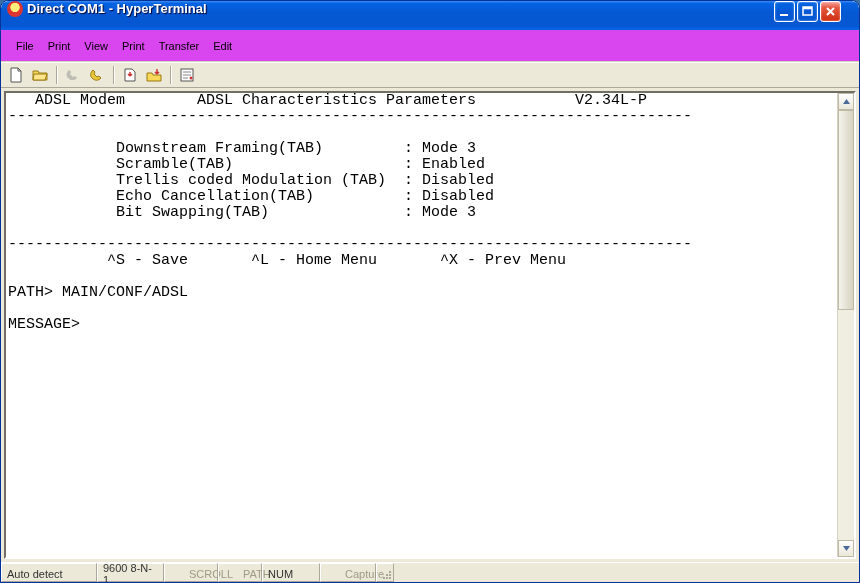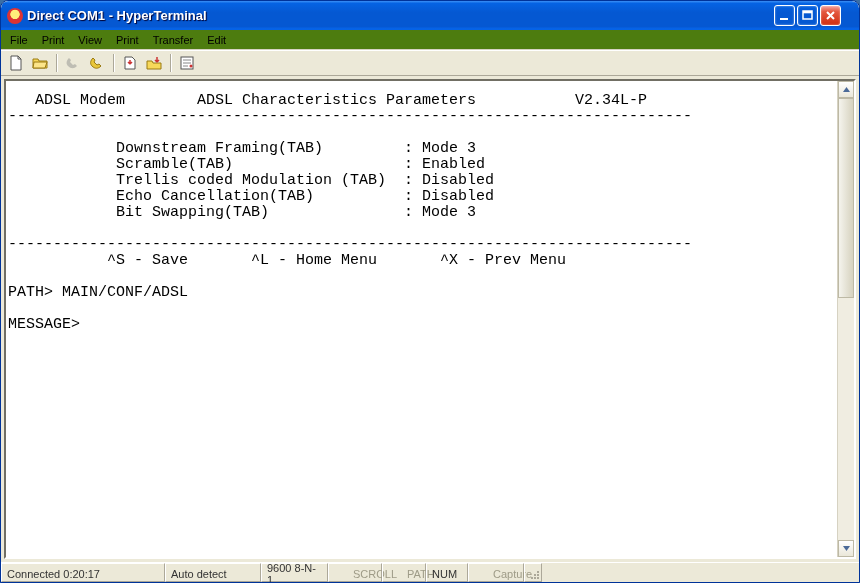--- a/index.html
+++ b/index.html
@@ -20,21 +20,20 @@
     border-radius: 8px 8px 0 0;
     display: flex;
     flex-direction: column;
     overflow: hidden;
   }
   .titlebar {
     height: 29px;
     background: linear-gradient(to bottom,
       #3c91f7 0%, #0563e3 8%, #0558d2 40%, #0558d2 88%, #0663e6 95%, #0663e6 100%);
     display: flex;
-    align-items: center;
     padding: 0 18px 0 6px;
     color: #fff;
     font-weight: bold;
     font-size: 13px;
     border-radius: 7px 7px 0 0;
   }
   .titlebar .app-icon {
     width: 16px; height: 16px; margin-right: 4px;
     background: radial-gradient(circle at 50% 40%, #ffef7a 0 35%, #d33 40% 100%);
     border-radius: 50%;
@@ -45,26 +44,26 @@
     width: 21px; height: 21px;
     border: 1px solid #fff;
     border-radius: 3px;
     display: flex; align-items: center; justify-content: center;
     background: linear-gradient(to bottom, #71a8f5, #2b 0, #2b6dd8 10%, #1b5ecf 100%);
     box-shadow: inset 0 0 2px rgba(255,255,255,0.6);
   }
   .winbtn.close { background: linear-gradient(to bottom, #f5a29f 0%, #e4583f 30%, #cf2d10 100%); }
   .winbtn svg { width: 13px; height: 13px; }
   .menubar {
-    height: 20px;
-    background: #4d7c0f;
+    height: 32px;
+    background: #d946ef;
     border-bottom: 1px solid #d6d2c2;
     display: flex;
     align-items: center;
-    padding: 0 2px;
+    padding: 0 8px;
     font-size: 11px;
   }
   .menubar .menu-item {
     padding: 2px 7px;
     cursor: default;
   }
   .toolbar {
     height: 26px;
     background: #ece9d8;
     border-top: 1px solid #fff;
@@ -100,21 +99,21 @@
     background: #fff;
   }
   .term {
     flex: 1;
     background: #fff;
     color: #000;
     font-family: "Courier New", monospace;
     font-size: 15px;
     line-height: 16px;
     white-space: pre;
-    padding: 12px 2px 2px 2px;
+    padding: 0 2px 2px 2px;
     overflow: hidden;
     letter-spacing: 0px;
   }
   .vscroll {
     width: 17px;
     background: #f0ede1;
     border-left: 1px solid #d6d2c2;
     display: flex; flex-direction: column;
   }
   .vscroll .arrow {
@@ -268,26 +267,25 @@
         <div class="arrow">
             <svg width="9" height="9" viewBox="0 0 9 9">
               <path d="M4.5 7 L1 2 H8 Z" fill="#4b6a98"></path>
             </svg>
           </div>
       </div>
     </div>
   </div>
 
   <div class="statusbar">
-    <div class="panel" style="width:164px">Connected 0:20:17</div>
     <div class="panel" style="width:96px">Auto detect</div>
     <div class="panel" style="width:67px">9600 8-N-1</div>
     <div class="panel dim" style="width:54px">SCROLL</div>
     <div class="panel dim" style="width:44px">PATH</div>
-    <div class="panel" style="width:42px">NUM</div>
+    <div class="panel" style="width:58px">NUM</div>
     <div class="panel dim" style="width:56px">Capture</div>
     <div class="panel grip">
       <svg width="13" height="13" viewBox="0 0 13 13">
         <g fill="#aca899">
           <rect x="10" y="10" width="2" height="2"></rect>
             <rect x="7" y="10" width="2" height="2"></rect>
             <rect x="4" y="10" width="2" height="2"></rect>
           <rect x="10" y="7" width="2" height="2"></rect>
             <rect x="7" y="7" width="2" height="2"></rect>
           <rect x="10" y="4" width="2" height="2"></rect>

